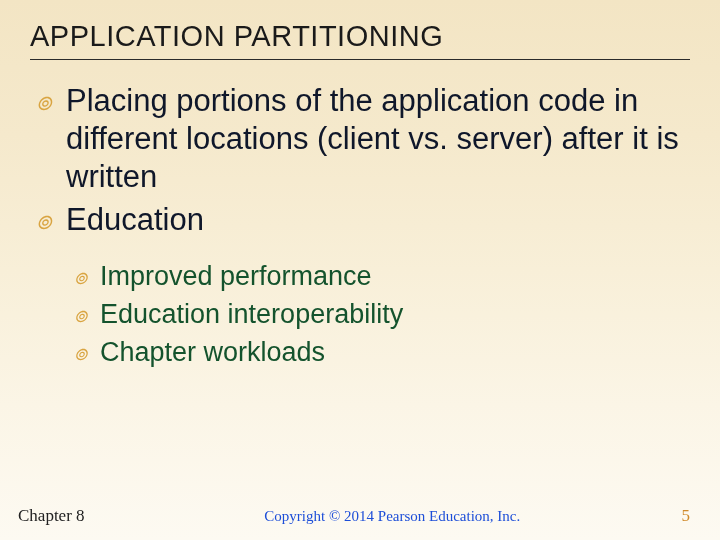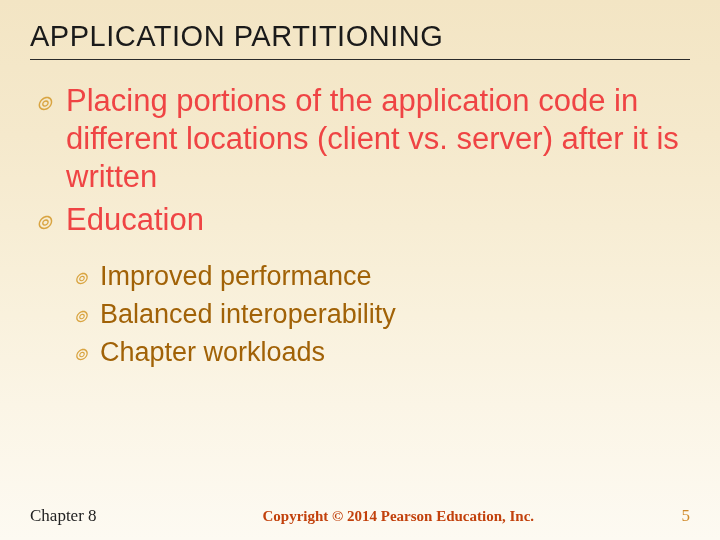--- a/index.html
+++ b/index.html
@@ -45,21 +45,21 @@
     color: #d9a441;
     font-size: 26px;
     line-height: 1.25;
     font-style: italic;
     font-family: "Times New Roman", serif;
     padding-top: 4px;
   }
   .bullet-text {
     font-size: 31px;
     line-height: 1.22;
-    color: #ef4444;
+    color: #0f172a;
   }
   .sub-group {
     margin-top: 20px;
     margin-left: 44px;
   }
   .sub-row {
     display: flex;
     align-items: flex-start;
     margin-bottom: 2px;
   }
@@ -69,40 +69,40 @@
     color: #d9a441;
     font-size: 22px;
     font-style: italic;
     font-family: "Times New Roman", serif;
     line-height: 1.35;
     padding-top: 3px;
   }
   .sub-text {
     font-size: 27px;
     line-height: 1.32;
-    color: #a16207;
+    color: #14532d;
   }
   .footer {
     position: absolute;
     bottom: 14px;
-    left: 30px;
+    left: 18px;
     right: 30px;
     display: flex;
     align-items: baseline;
     justify-content: space-between;
     font-family: "Palatino Linotype", "Book Antiqua", Palatino, serif;
   }
   .chapter {
     font-size: 17px;
     color: #222;
   }
   .copyright {
     font-size: 15px;
-    font-weight: bold;
-    color: #c2410c;
+    font-weight: normal;
+    color: #1d4ed8;
     text-align: center;
     flex: 1;
     margin-left: 40px;
   }
   .page-num {
     font-size: 17px;
     color: #d08a2a;
     width: 30px;
     text-align: right;
   }
@@ -125,21 +125,21 @@
     <div class="bullet-text">Education</div>
   </div>
 
   <div class="sub-group">
     <div class="sub-row">
       <div class="sub-icon">๏</div>
       <div class="sub-text">Improved performance</div>
     </div>
     <div class="sub-row">
       <div class="sub-icon">๏</div>
-      <div class="sub-text">Balanced interoperability</div>
+      <div class="sub-text">Education interoperability</div>
     </div>
     <div class="sub-row">
       <div class="sub-icon">๏</div>
       <div class="sub-text">Chapter workloads</div>
     </div>
   </div>
 
   <div class="footer">
     <div class="chapter">Chapter 8</div>
     <div class="copyright">Copyright © 2014 Pearson Education, Inc.</div>

